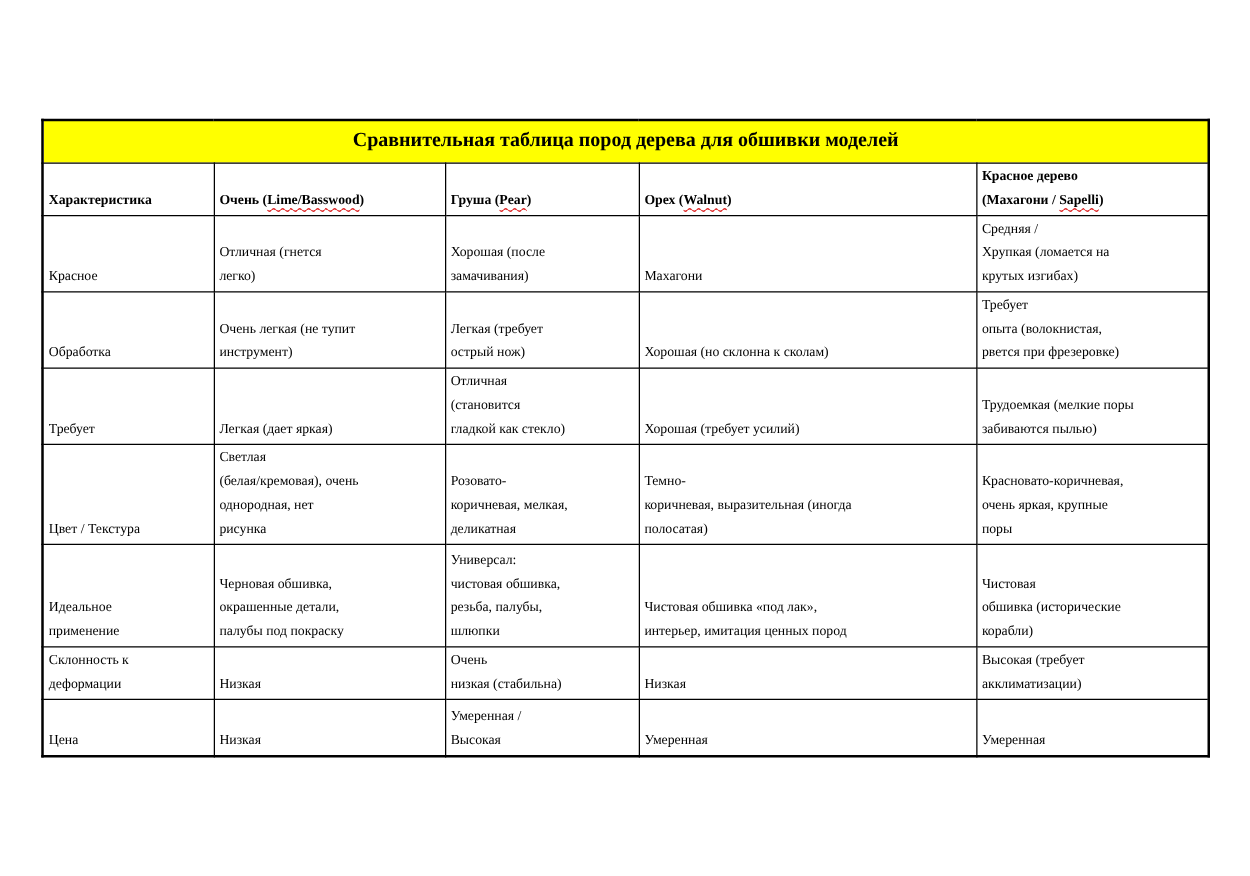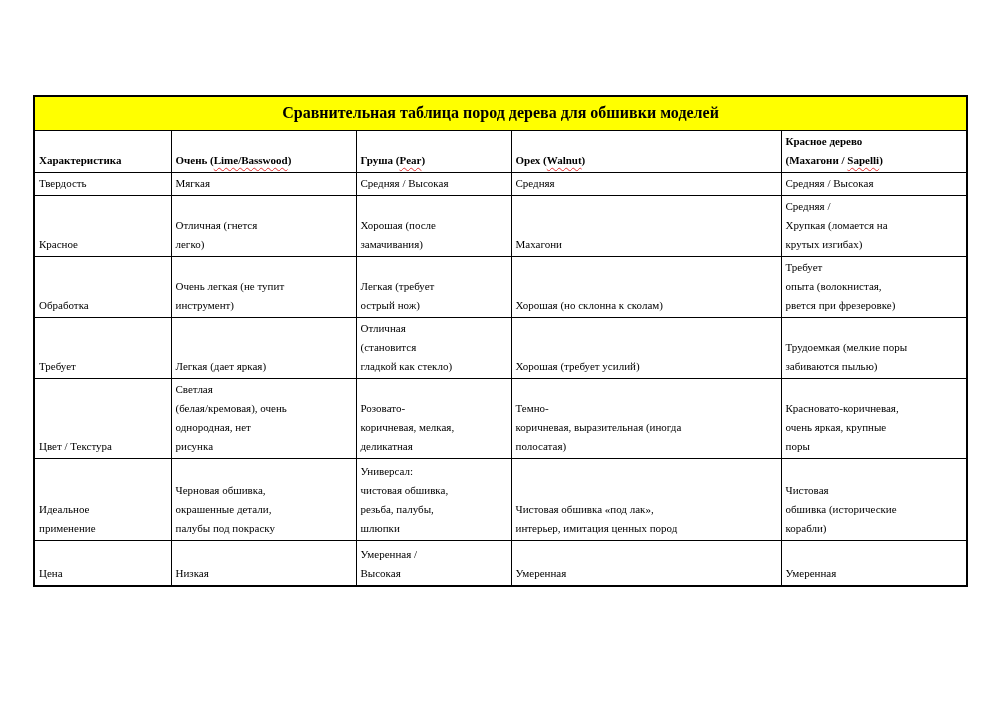--- a/index.html
+++ b/index.html
@@ -88,27 +88,20 @@
 
       <tr class="r-head">
         <th>Характеристика</th>
         <th><span>Очень (</span><span class="latin">Lime/Basswood</span><span>)</span></th>
         <th><span>Груша (</span><span class="latin">Pear</span><span>)</span></th>
         <th><span>Орех (</span><span class="latin">Walnut</span><span>)</span></th>
         <th><span>Красное дерево
 (Махагони / </span><span class="latin">Sapelli</span><span>)</span></th>
       </tr>
 
-      <tr class="rr0">
-        <td>Твердость</td>
-        <td>Мягкая</td>
-        <td>Средняя / Высокая</td>
-        <td>Средняя</td>
-        <td>Средняя / Высокая</td>
-      </tr>
 
       <tr class="rr1">
         <td>Красное</td>
         <td>Отличная (гнется
 легко)</td>
         <td>Хорошая (после
 замачивания)</td>
         <td>Махагони</td>
         <td>Средняя /
 Хрупкая (ломается на
@@ -165,20 +158,30 @@
 чистовая обшивка,
 резьба, палубы,
 шлюпки</td>
         <td>Чистовая обшивка «под лак»,
 интерьер, имитация ценных пород</td>
         <td>Чистовая
 обшивка (исторические
 корабли)</td>
       </tr>
 
+      <tr class="rr6">
+        <td>Склонность к
+деформации</td>
+        <td>Низкая</td>
+        <td>Очень
+низкая (стабильна)</td>
+        <td>Низкая</td>
+        <td>Высокая (требует
+акклиматизации)</td>
+      </tr>
 
       <tr class="rr7">
         <td>Цена</td>
         <td>Низкая</td>
         <td>Умеренная /
 Высокая</td>
         <td>Умеренная</td>
         <td>Умеренная</td>
       </tr>
     </tbody>

